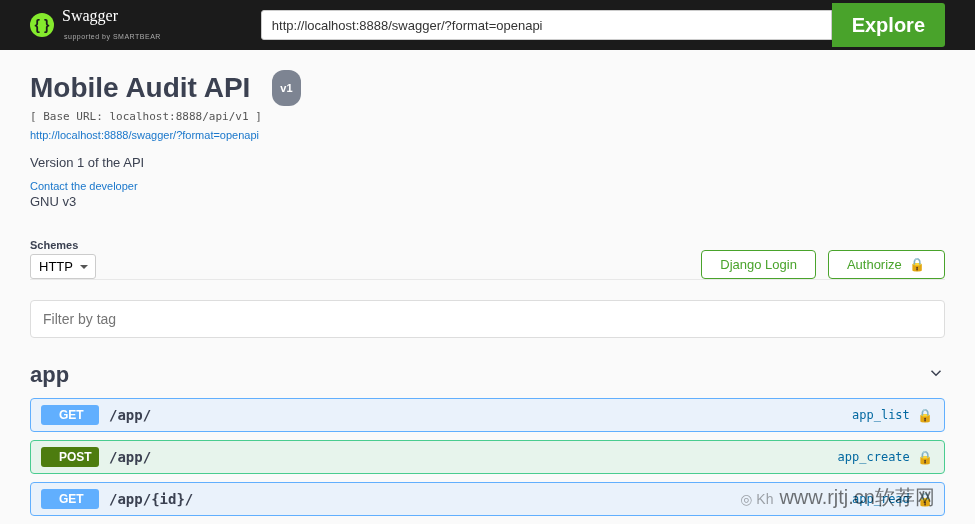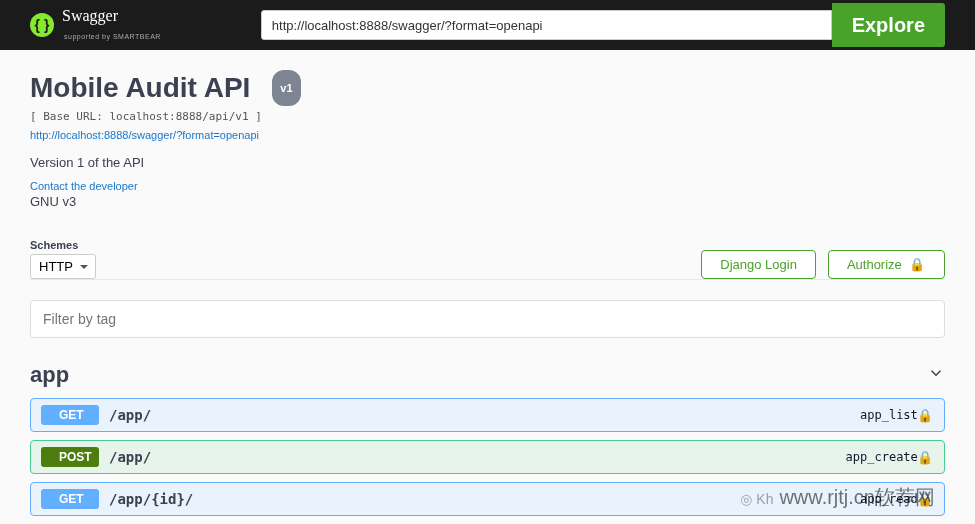--- a/index.html
+++ b/index.html
@@ -35,21 +35,21 @@
   .tag-header { display: flex; justify-content: space-between; align-items: center; cursor: pointer; padding: 6px 0 10px; }
   .tag-name { font-size: 22px; font-weight: bold; color: #3b4151; }
   .chevron { transform: rotate(0deg); color: #3b4151; }
   .op { border-radius: 4px; margin-bottom: 8px; display: flex; align-items: center; padding: 6px 10px; border: 1px solid; cursor: pointer; }
   .op-get   { background: #eaf2fb; border-color: #61affe; }
   .op-post  { background: #e7f4ec; border-color: #49cc90; }
   .method-badge { color: #fff; font-size: 12px; font-weight: bold; border-radius: 3px; padding: 3px 18px; width: 58px; text-align: center; margin-right: 10px; }
   .m-get  { background: #61affe; }
   .m-post { background: #4d7c0f; }
   .path { font-family: monospace; font-size: 14px; font-weight: bold; color: #3b4151; flex: 1; }
-  .op-id { font-family: monospace; font-size: 12px; color: #0f172a; }
+  .op-id { font-family: monospace; font-size: 12px; color: #0369a1; margin-right: 8px; }
   .op-lock { color: #3b4151; font-size: 13px; }
   .watermark { position: absolute; right: 40px; top: 484px; color: rgba(0,0,0,0.55); font-size: 20px; font-weight: normal; pointer-events: none; margin-left: 39px; }
   .watermark .small { font-size: 14px; color: rgba(0,0,0,0.35); margin-right: 6px; }
 </style>
 </head>
 <body>
 
 <div class="topbar">
   <div class="logo-wrap">
     <div class="logo-icon">{ }</div>

